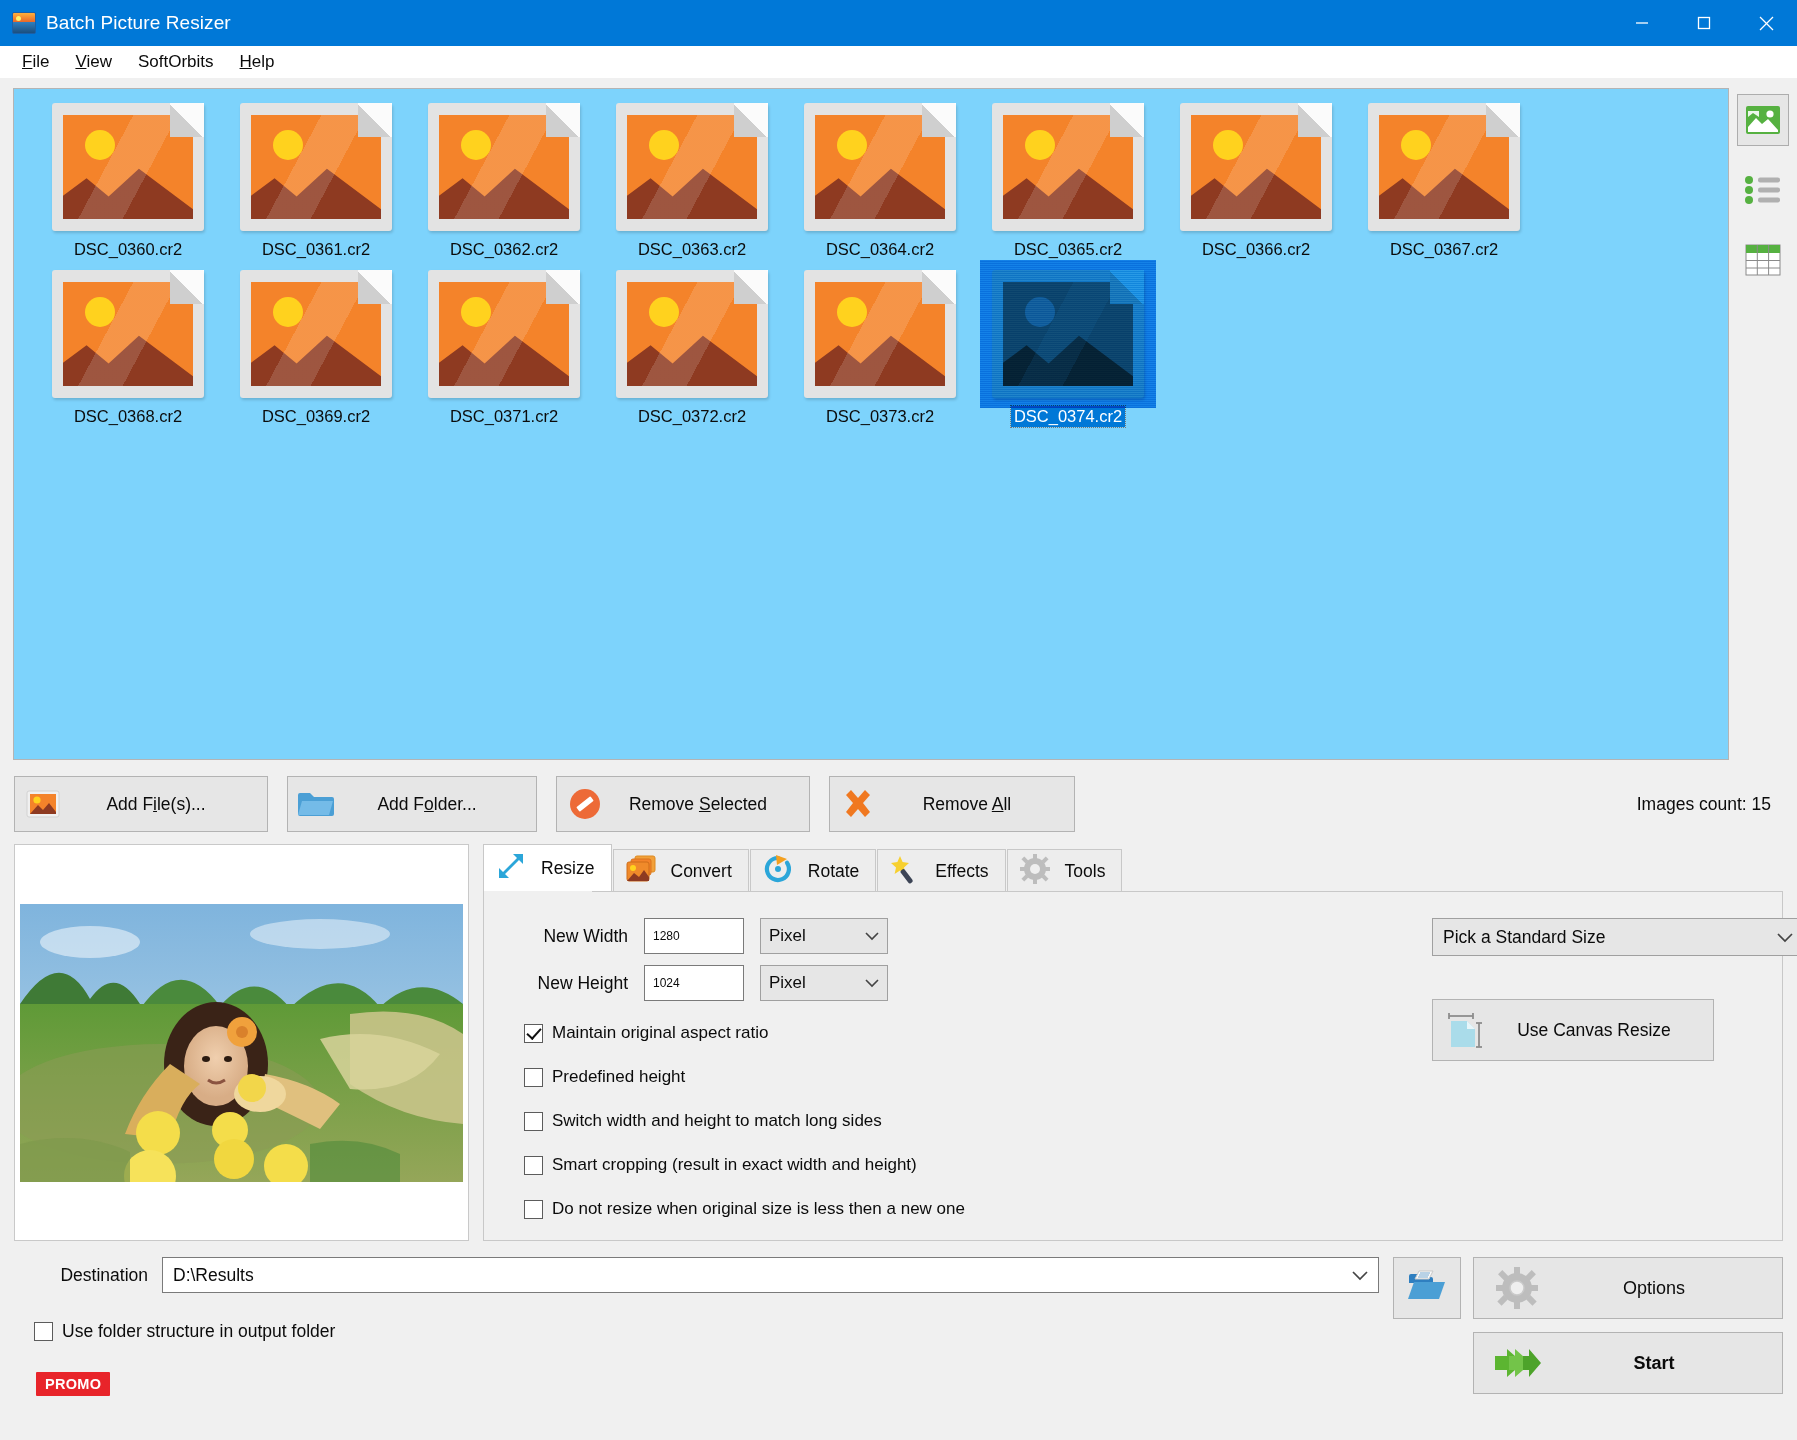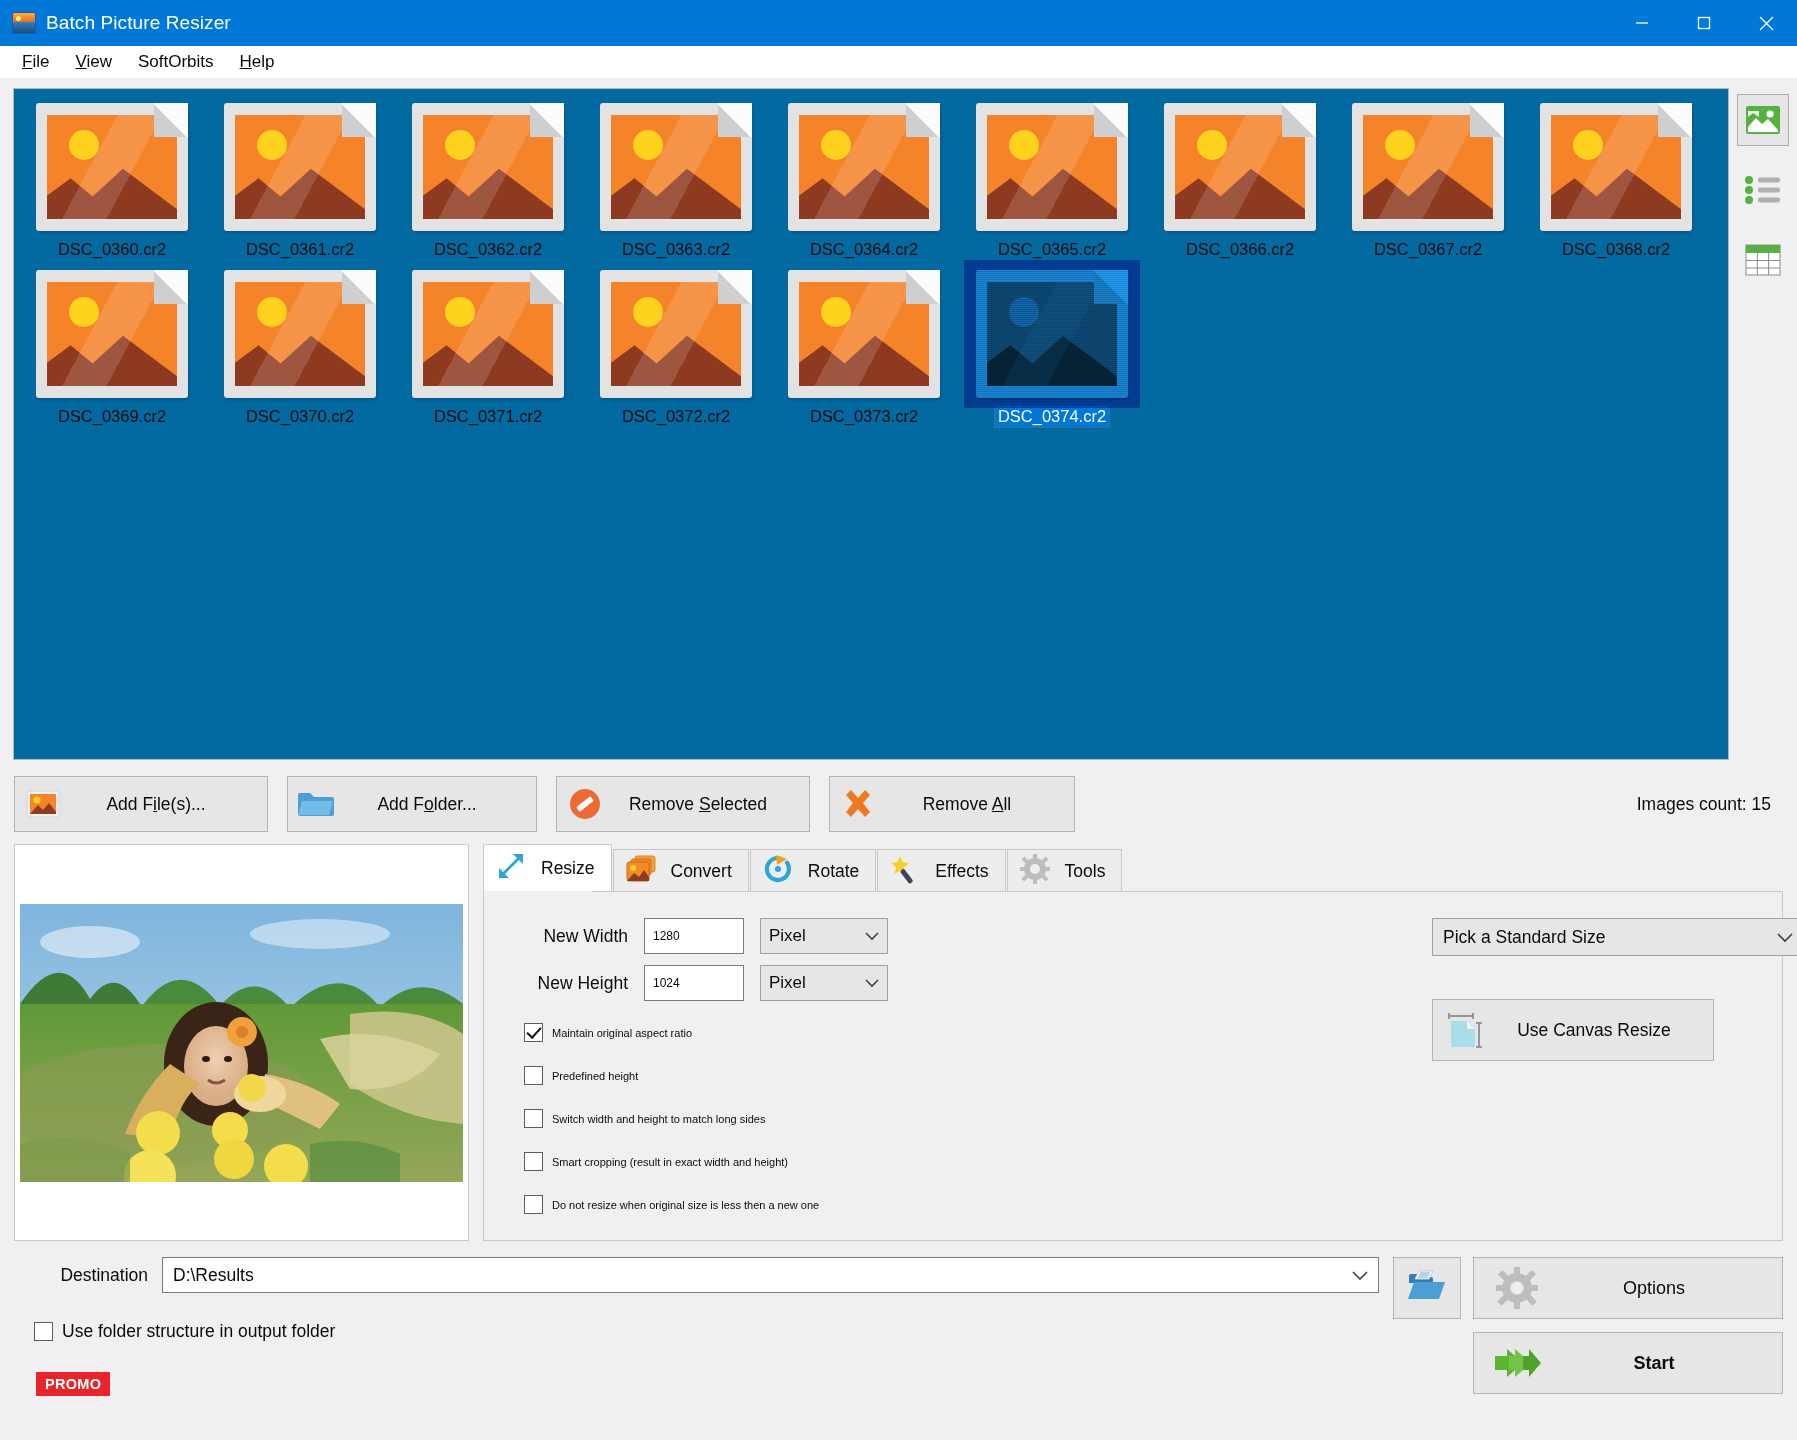--- a/index.html
+++ b/index.html
@@ -38,22 +38,22 @@
   .menuitem { padding:4px 12px; font-size:17px; color:#0b0b0b; cursor:default; white-space:nowrap;}
   .menuitem u { text-decoration:underline; }
 
   
   .body-area { flex:1 1 auto; display:flex; flex-direction:column; background:#f0f0f0; padding:0 0 0 0; }
 
   .grid-row { display:flex; padding:10px 8px 0 13px; }
 
   
   .thumbpane {
-    flex:1 1 auto; height:672px; background:#0369a1; border:1px solid #b4b4b4;
-    position:relative; overflow:hidden;
+    flex:1 1 auto; height:672px; background:#7dd3fc; border:1px solid #b4b4b4;
+    position:relative; overflow:hidden;padding-left:16px;
   }
   .thumbs { display:flex; flex-wrap:wrap; align-content:flex-start; padding:8px 4px; }
   .thumb {
     width:188px; display:flex; flex-direction:column; align-items:center;
     padding:6px 4px 4px; cursor:default;
   }
   .pic {
     width:152px; height:128px; position:relative;
   }
   .pic .frame {
@@ -166,21 +166,21 @@
   }
   .bigsel .cv { margin-left:auto; }
   .canvasbtn {
     margin-top:43px; width:282px; height:62px; background:#e6e6e6; border:1px solid #b3b3b3;
     display:flex; align-items:center; cursor:default; font-size:17.5px;
   }
   .canvasbtn .bico { width:62px; flex:0 0 62px; display:flex; align-items:center; justify-content:center; }
   .canvasbtn .blab { flex:1 1 auto; text-align:center; padding-right:20px; }
 
   .chklist { margin-top:22px; padding-left:40px; }
-  .chkrow { display:flex; align-items:center; margin-bottom:24px; cursor:default; font-size:11px; }
+  .chkrow { display:flex; align-items:center; margin-bottom:24px; cursor:default; font-size:17px; }
   .chkbox {
     width:19px; height:19px; border:1px solid #5c5c5c; background:#fff; margin-right:9px;
     flex:0 0 19px; position:relative;
   }
   .chkbox.on::after {
     content:""; position:absolute; left:5px; top:0px; width:6px; height:12px;
     border-right:2px solid #111; border-bottom:2px solid #111; transform:rotate(42deg);
   }
 
   
@@ -419,37 +419,20 @@
                     <svg viewBox="0 0 100 50" preserveAspectRatio="none">
                       <path d="M0 50 L0 33 L20 16 L36 31 L58 8 L100 44 L100 50 Z" fill="#8e3a21"></path>
                     </svg>
                   </div>
                   <div class="sheen"></div>
                 </div>
                 <div class="fold2"></div>
                 <div class="fold"></div>
               </div>
               <div class="label">DSC_0369.cr2</div>
-            </div>
-            <div class="thumb">
-              <div class="pic">
-                <div class="frame"></div>
-                <div class="inner">
-                  <div class="sun"></div>
-                  <div class="mount">
-                    <svg viewBox="0 0 100 50" preserveAspectRatio="none">
-                      <path d="M0 50 L0 33 L20 16 L36 31 L58 8 L100 44 L100 50 Z" fill="#8e3a21"></path>
-                    </svg>
-                  </div>
-                  <div class="sheen"></div>
-                </div>
-                <div class="fold2"></div>
-                <div class="fold"></div>
-              </div>
-              <div class="label">DSC_0370.cr2</div>
             </div>
             <div class="thumb">
               <div class="pic">
                 <div class="frame"></div>
                 <div class="inner">
                   <div class="sun"></div>
                   <div class="mount">
                     <svg viewBox="0 0 100 50" preserveAspectRatio="none">
                       <path d="M0 50 L0 33 L20 16 L36 31 L58 8 L100 44 L100 50 Z" fill="#8e3a21"></path>
                     </svg>

